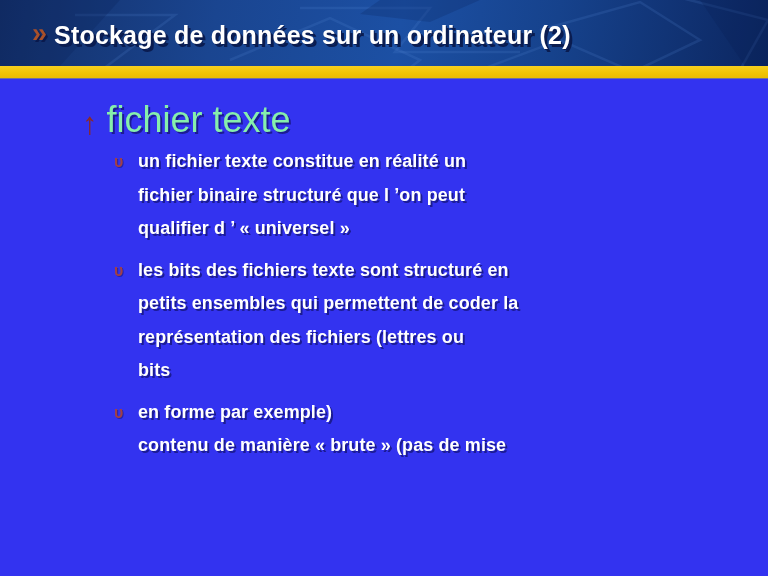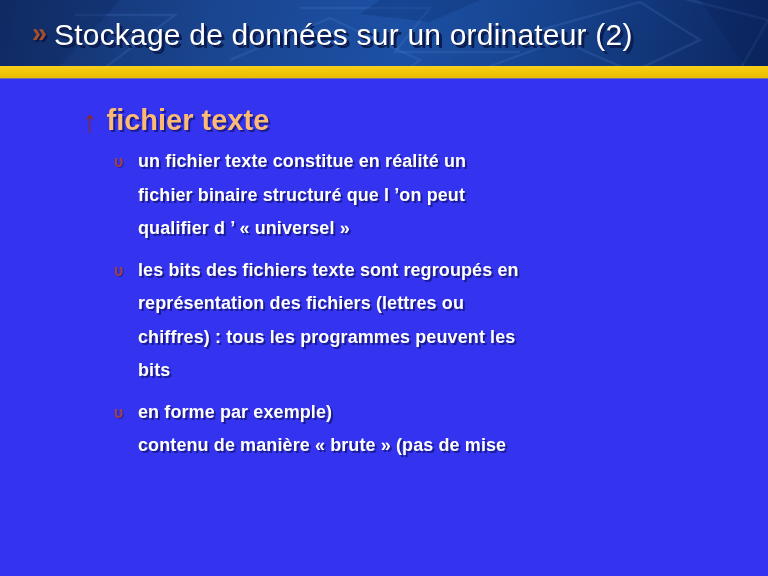--- a/index.html
+++ b/index.html
@@ -42,22 +42,22 @@
   .title-marker {
     color: var(--marker-red, #A8502A);
     font-size: 27px;
     font-weight: bold;
     text-shadow: 2px 2px 0 rgba(8,20,70,0.8);
     line-height: 1;
     transform: translateY(-2px);
   }
   .slide-title {
     color: #FFFFFF;
-    font-size: 30px;
-    font-weight: normal;
+    font-size: 25px;
+    font-weight: bold;
     letter-spacing: 0.2px;
     text-shadow: 3px 3px 0 #0A1C50, 1px 1px 0 #0A1C50;
     white-space: nowrap;
   }
   
   .accent-bar {
     position: absolute;
     top: 66px; left: 0;
     width: 768px; height: 12px;
     background: linear-gradient(180deg, #F7CF1E 0%, var(--accent, #F0C404) 60%, #E9BC02 100%);
@@ -79,23 +79,23 @@
     line-height: 36px;
   }
   .heading-arrow {
     color: #8B2A2A;
     font-size: 31px;
     font-weight: bold;
     line-height: 1;
     transform: translateY(2px);
   }
   .heading-label {
-    color: #fdba74;
-    font-size: 29px;
-    font-weight: bold;
+    color: #86efac;
+    font-size: 36px;
+    font-weight: normal;
     text-shadow: 2px 2px 0 rgba(8,8,70,0.55);
     white-space: nowrap;
   }
   .bullets {
     margin-left: 114px;
   }
   .bullet {
     display: flex;
     align-items: flex-start;
     margin-bottom: 8px;
@@ -161,23 +161,23 @@
           <span class="bullet-marker">υ</span>
           <div class="bullet-lines">
             <div class="bullet-line">un fichier texte constitue en réalité un</div>
             <div class="bullet-line">fichier binaire structuré que l ’on peut</div>
             <div class="bullet-line">qualifier d ’ « universel »</div>
           </div>
         </div>
         <div class="bullet">
           <span class="bullet-marker">υ</span>
           <div class="bullet-lines">
-            <div class="bullet-line">les bits des fichiers texte sont regroupés en</div>
+            <div class="bullet-line">les bits des fichiers texte sont structuré en</div>
+            <div class="bullet-line">petits ensembles qui permettent de coder la</div>
             <div class="bullet-line">représentation des fichiers (lettres ou</div>
-            <div class="bullet-line">chiffres) : tous les programmes peuvent les</div>
             <div class="bullet-line">bits</div>
           </div>
         </div>
         <div class="bullet">
           <span class="bullet-marker">υ</span>
           <div class="bullet-lines">
             <div class="bullet-line">en forme par exemple)</div>
             <div class="bullet-line">contenu de manière « brute » (pas de mise</div>
           </div>
         </div>

